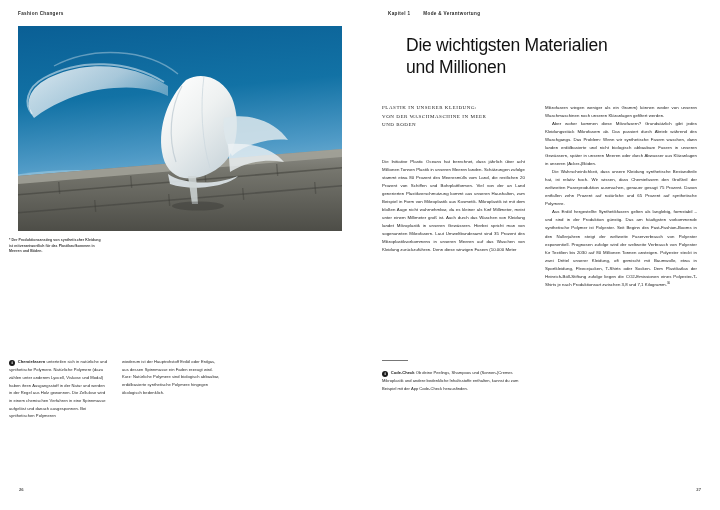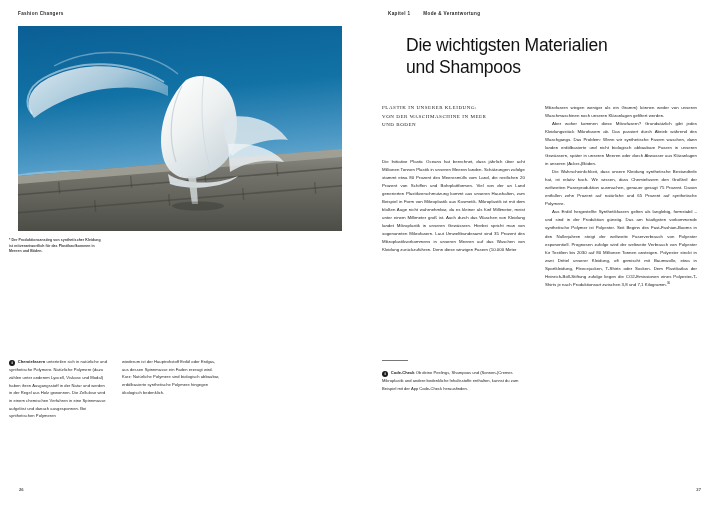--- a/index.html
+++ b/index.html
@@ -283,21 +283,21 @@
 
   <div class="page page-right">
 
     <div class="runhead runhead-right">
       <span class="chapter-num">Kapitel 1</span>
       <span class="chapter-title">Mode &amp; Verantwortung</span>
     </div>
 
     <h1 class="headline">
       <span>Die wichtigsten Materialien</span><br>
-      <span>und Shampoos</span>
+      <span>und Millionen</span>
     </h1>
 
     <div class="subhead">
       <span>PLASTIK IN UNSERER KLEIDUNG:</span><br>
       <span>VON DER WASCHMASCHINE IN MEER</span><br>
       <span>UND BODEN</span>
     </div>
 
     <div class="col col-a">
       <p>Die Initiative Plastic Oceans hat berechnet, dass jährlich über acht Millionen Tonnen Plastik in unseren Meeren landen. Schätzungen zufolge stammt etwa 80 Prozent des Meeresmülls vom Land, die restlichen 20 Prozent von Schiffen und Bohrplattformen. Viel von der an Land generierten Plastikverschmutzung kommt aus unseren Haushalten, zum Beispiel in Form von Mikroplastik aus Kosmetik. Mikroplastik ist mit dem bloßen Auge nicht wahrnehmbar, da es kleiner als fünf Millimeter, meist unter einem Millimeter groß ist. Auch durch das Waschen von Kleidung landet Mikroplastik in unseren Gewässern. Hierbei spricht man von sogenannten Mikrofasern. Laut Umweltbundesamt sind 35 Prozent des Mikroplastikvorkommens in unseren Meeren auf das Waschen von Kleidung zurückzuführen. Denn diese winzigen Fasern (10.000 Meter</p>

